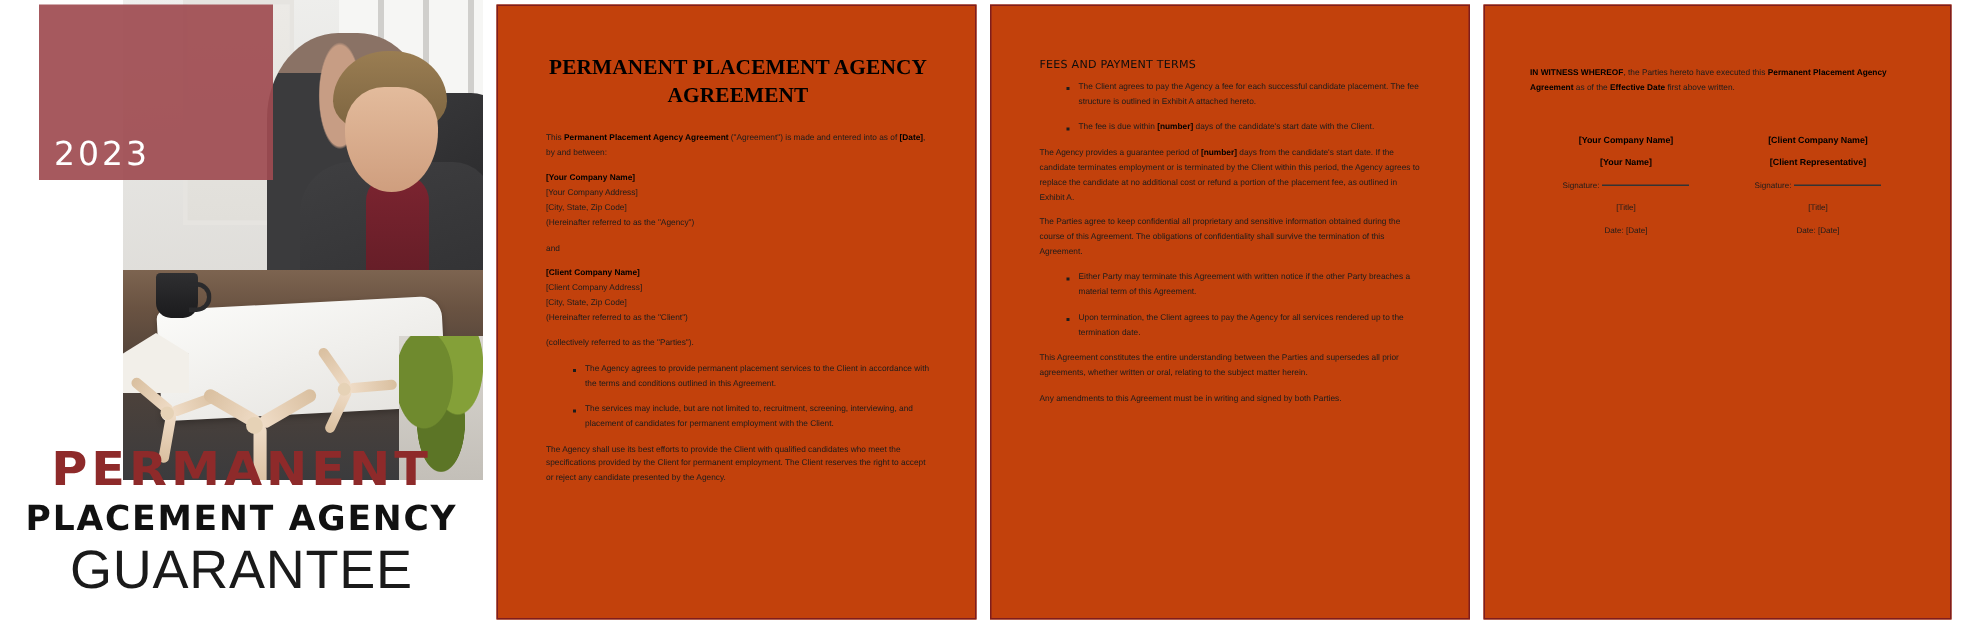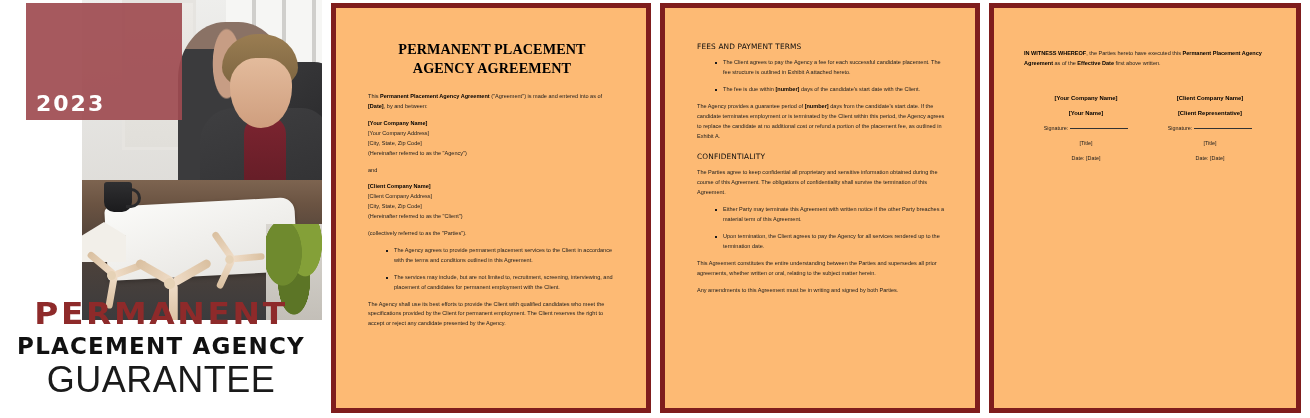--- a/index.html
+++ b/index.html
@@ -19,22 +19,22 @@
     display: flex;
     width: 1310px;
     height: 418px;
     background: #ffffff;
     align-items: flex-start;
   }
 
   
   .page {
     position: relative;
-    background: #fdba74;
-    border: 5px solid #7f1d1d;
+    background: #c2410c;
+    border: 1px solid #7f1d1d;
     box-sizing: border-box;
     height: 410px;
     margin-top: 3px;
     overflow: hidden;
     flex: 0 0 auto;
   }
   .page-shadow {
     position: absolute;
     top: 0;
     right: -7px;
@@ -193,21 +193,21 @@
     background: #9e4b50;
     mix-blend-mode: normal;
     opacity: .92;
   }
   .cover-year {
     position: absolute;
     left: 36px;
     top: 93px;
     color: #ffffff;
     font-family: "DejaVu Sans", sans-serif;
-    font-weight: 700;
+    font-weight: 400;
     font-size: 22px;
     letter-spacing: 2px;
     line-height: 1;
   }
 
   .cover-title-block {
     position: absolute;
     left: 0;
     right: 0;
     top: 298px;
@@ -450,21 +450,20 @@
     <div class="doc-inner" style="padding-top:34px">
 
       <div class="doc-h2" style="margin-top:0">FEES AND PAYMENT TERMS</div>
       <ul class="doc-list">
         <li>The Client agrees to pay the Agency a fee for each successful candidate placement. The fee structure is outlined in Exhibit A attached hereto.</li>
         <li><span>The fee is due within </span><b>[number]</b><span> days of the candidate's start date with the Client.</span></li>
       </ul>
 
       <p class="doc-p"><span>The Agency provides a guarantee period of </span><b>[number]</b><span> days from the candidate's start date. If the candidate terminates employment or is terminated by the Client within this period, the Agency agrees to replace the candidate at no additional cost or refund a portion of the placement fee, as outlined in Exhibit A.</span></p>
 
-      <div class="doc-h2">CONFIDENTIALITY</div>
       <p class="doc-p">The Parties agree to keep confidential all proprietary and sensitive information obtained during the course of this Agreement. The obligations of confidentiality shall survive the termination of this Agreement.</p>
 
       <ul class="doc-list">
         <li>Either Party may terminate this Agreement with written notice if the other Party breaches a material term of this Agreement.</li>
         <li>Upon termination, the Client agrees to pay the Agency for all services rendered up to the termination date.</li>
       </ul>
 
       <p class="doc-p">This Agreement constitutes the entire understanding between the Parties and supersedes all prior agreements, whether written or oral, relating to the subject matter herein.</p>
       <p class="doc-p">Any amendments to this Agreement must be in writing and signed by both Parties.</p>
     </div>

